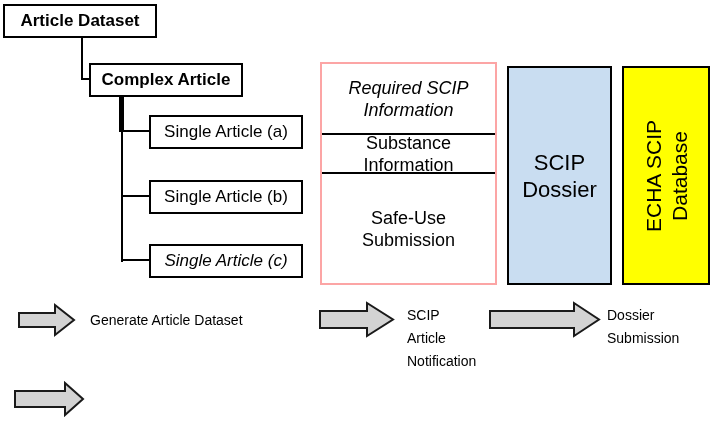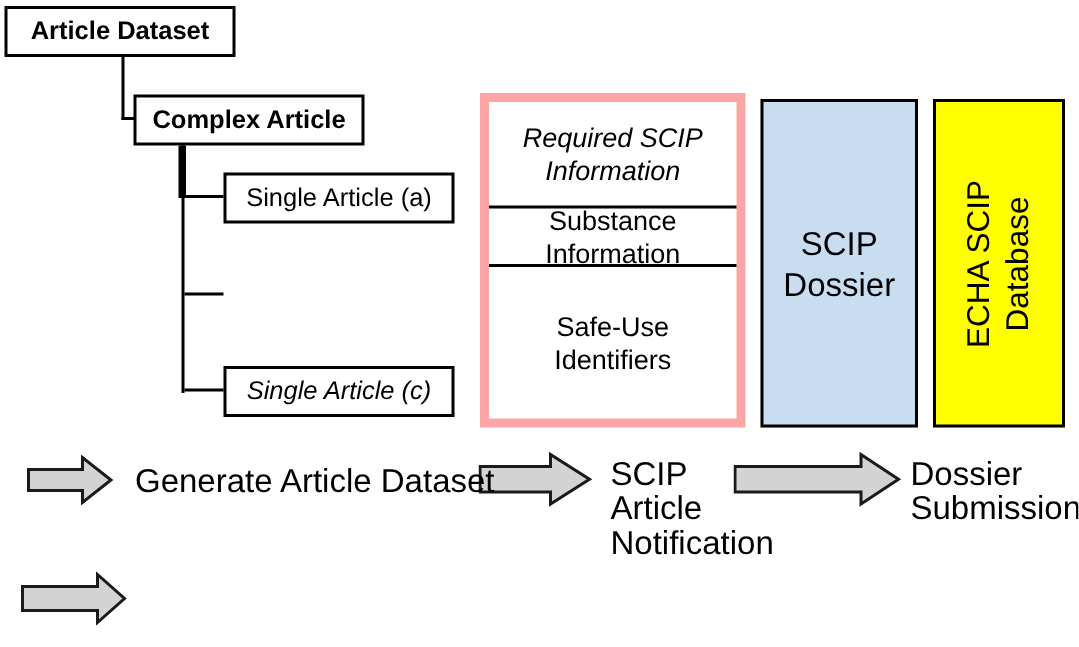--- a/index.html
+++ b/index.html
@@ -25,21 +25,21 @@
   #conn-v1 { left:81px;  top:38px;  width:2px;  height:42px; }
   #conn-h1 { left:81px;  top:78px;  width:9px;  height:2px; }
   #conn-v2 { left:121px; top:97px;  width:2px;  height:165px; }
   #conn-v2-thick { left:119px; top:97px; width:5px; height:35px; }
   #conn-ha { left:123px; top:130px; width:26px; height:2px; }
   #conn-hb { left:123px; top:195px; width:26px; height:2px; }
   #conn-hc { left:123px; top:259px; width:26px; height:2px; }
   
   #info-table {
     position:absolute; left:320px; top:62px; width:177px; height:223px;
-    box-sizing:border-box; border:6px solid #fca5a5; background:#fff;
+    box-sizing:border-box; border:2px solid #fca5a5; background:#fff;
     display:flex; flex-direction:column;
   }
   .trow {
     box-sizing:border-box; border-bottom:2px solid #000;
     display:flex; align-items:center; justify-content:center;
     text-align:center; font-size:18px; line-height:22px; white-space:pre-line;
   }
   #row-header { height:71px; font-style:italic; }
   #row-1 { height:50px; }
   #row-2 { height:39px; }
@@ -61,51 +61,52 @@
     text-align:center; font-size:21px; line-height:26px; white-space:pre-line;
   }
   
   .arrow { position:absolute; }
   #arrow-1 { left:18px;  top:302px; }
   #arrow-2 { left:319px; top:301px; }
   #arrow-3 { left:489px; top:301px; }
   #arrow-4 { left:14px;  top:381px; }
   .arrow polygon { fill:#d3d3d3; stroke:#1a1a1a; stroke-width:2; stroke-linejoin:miter; }
   
-  .label { position:absolute; font-size:22px; white-space:pre-line; }
+  .label { position:absolute; font-size:14px; white-space:pre-line; }
   #label-1 { left:90px;  top:310px; line-height:21px; }
   #label-2 { left:407px; top:304px; line-height:23px; }
   #label-3 { left:607px; top:304px; line-height:23px; }
   #note    { left:108px; top:383px; line-height:22px; }
 </style>
 </head>
 <body>
 
 <div class="canvas">
 
   <div class="box bold" id="box-root">Article Dataset</div>
   <div class="box bold" id="box-child">Complex Article</div>
   <div class="box" id="leaf-a">Single Article (a)</div>
+  <div class="box" id="leaf-b">Single Article (b)</div>
   <div class="box" id="leaf-c">Single Article (c)</div>
 
   <div class="line" id="conn-v1"></div>
   <div class="line" id="conn-h1"></div>
   <div class="line" id="conn-v2"></div>
   <div class="line" id="conn-v2-thick"></div>
   <div class="line" id="conn-ha"></div>
   <div class="line" id="conn-hb"></div>
   <div class="line" id="conn-hc"></div>
 
   <div id="info-table">
     <div class="trow" id="row-header">Required SCIP
 Information</div>
     <div class="trow" id="row-2">Substance
 Information</div>
     <div class="trow" id="row-3">Safe-Use
-Identifiers</div>
+Submission</div>
   </div>
 
   <div id="dossier-box">SCIP
 Dossier</div>
   <div id="database-box">
     <div class="vtext">ECHA SCIP
 Database</div>
   </div>
 
   <svg class="arrow" id="arrow-1" width="58" height="36" viewBox="0 0 58 36" aria-hidden="true">

